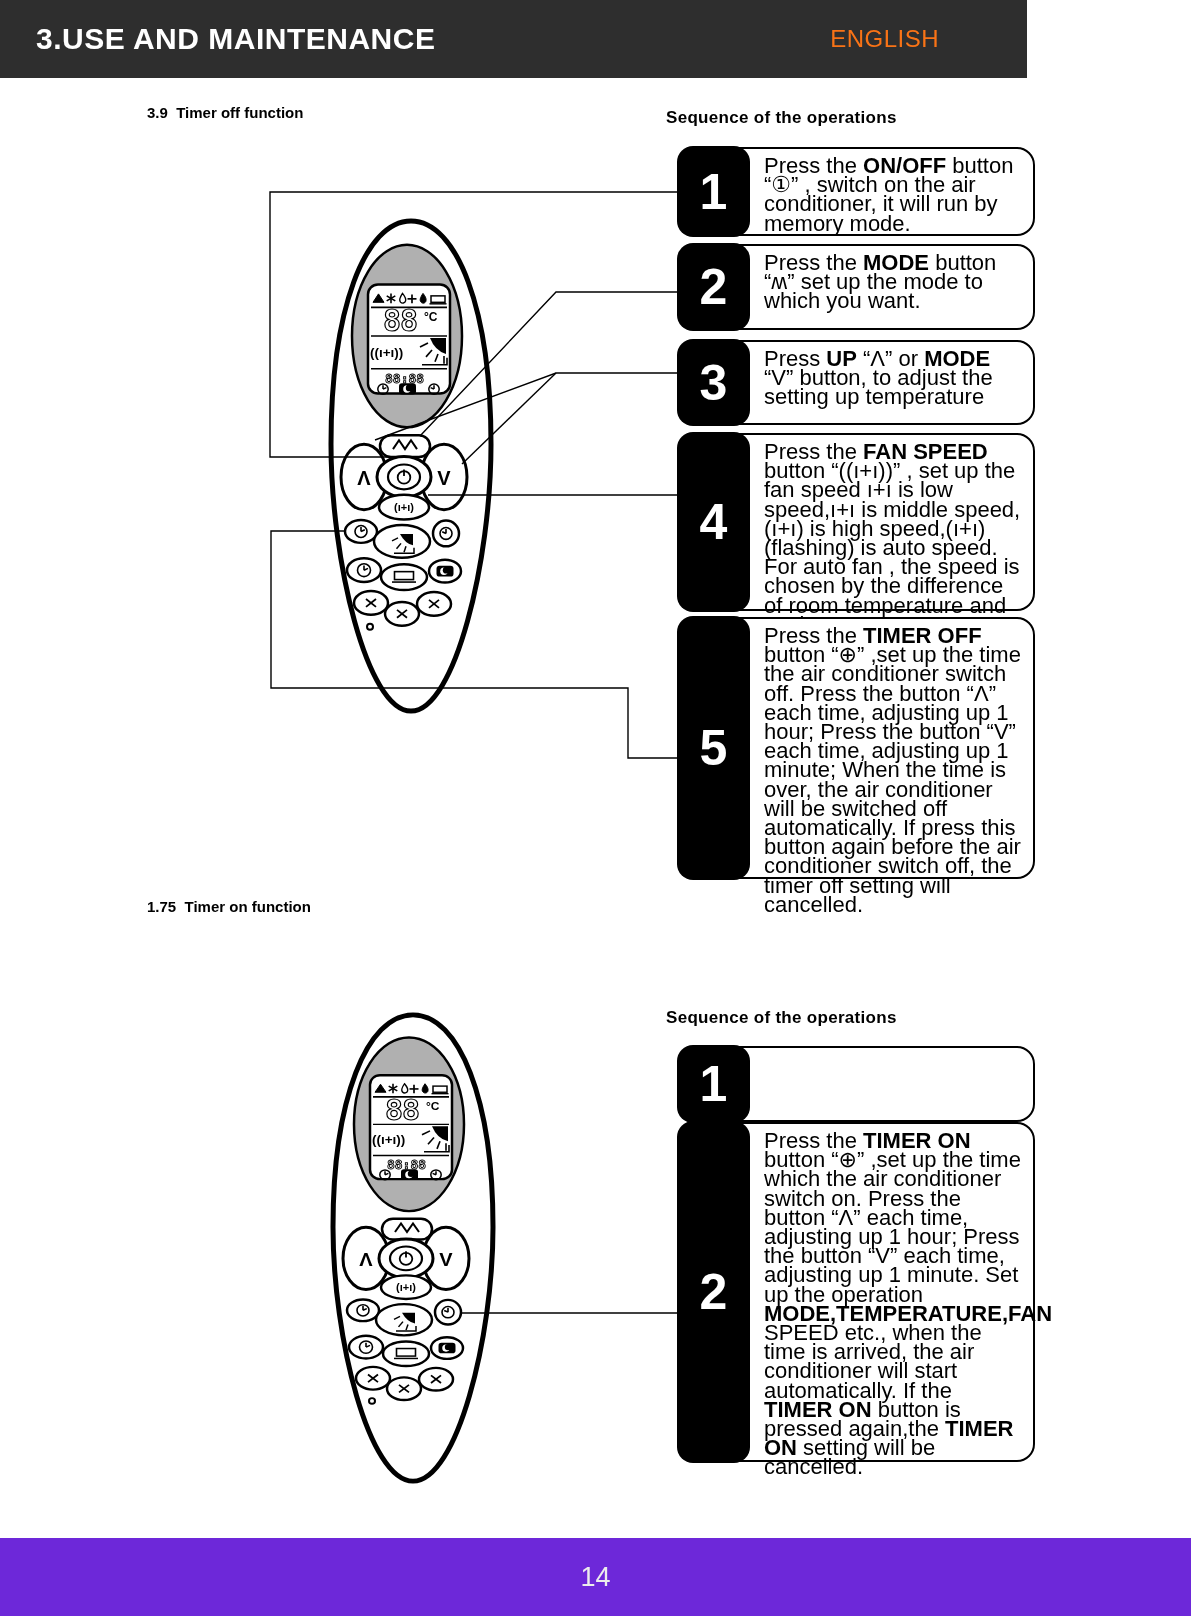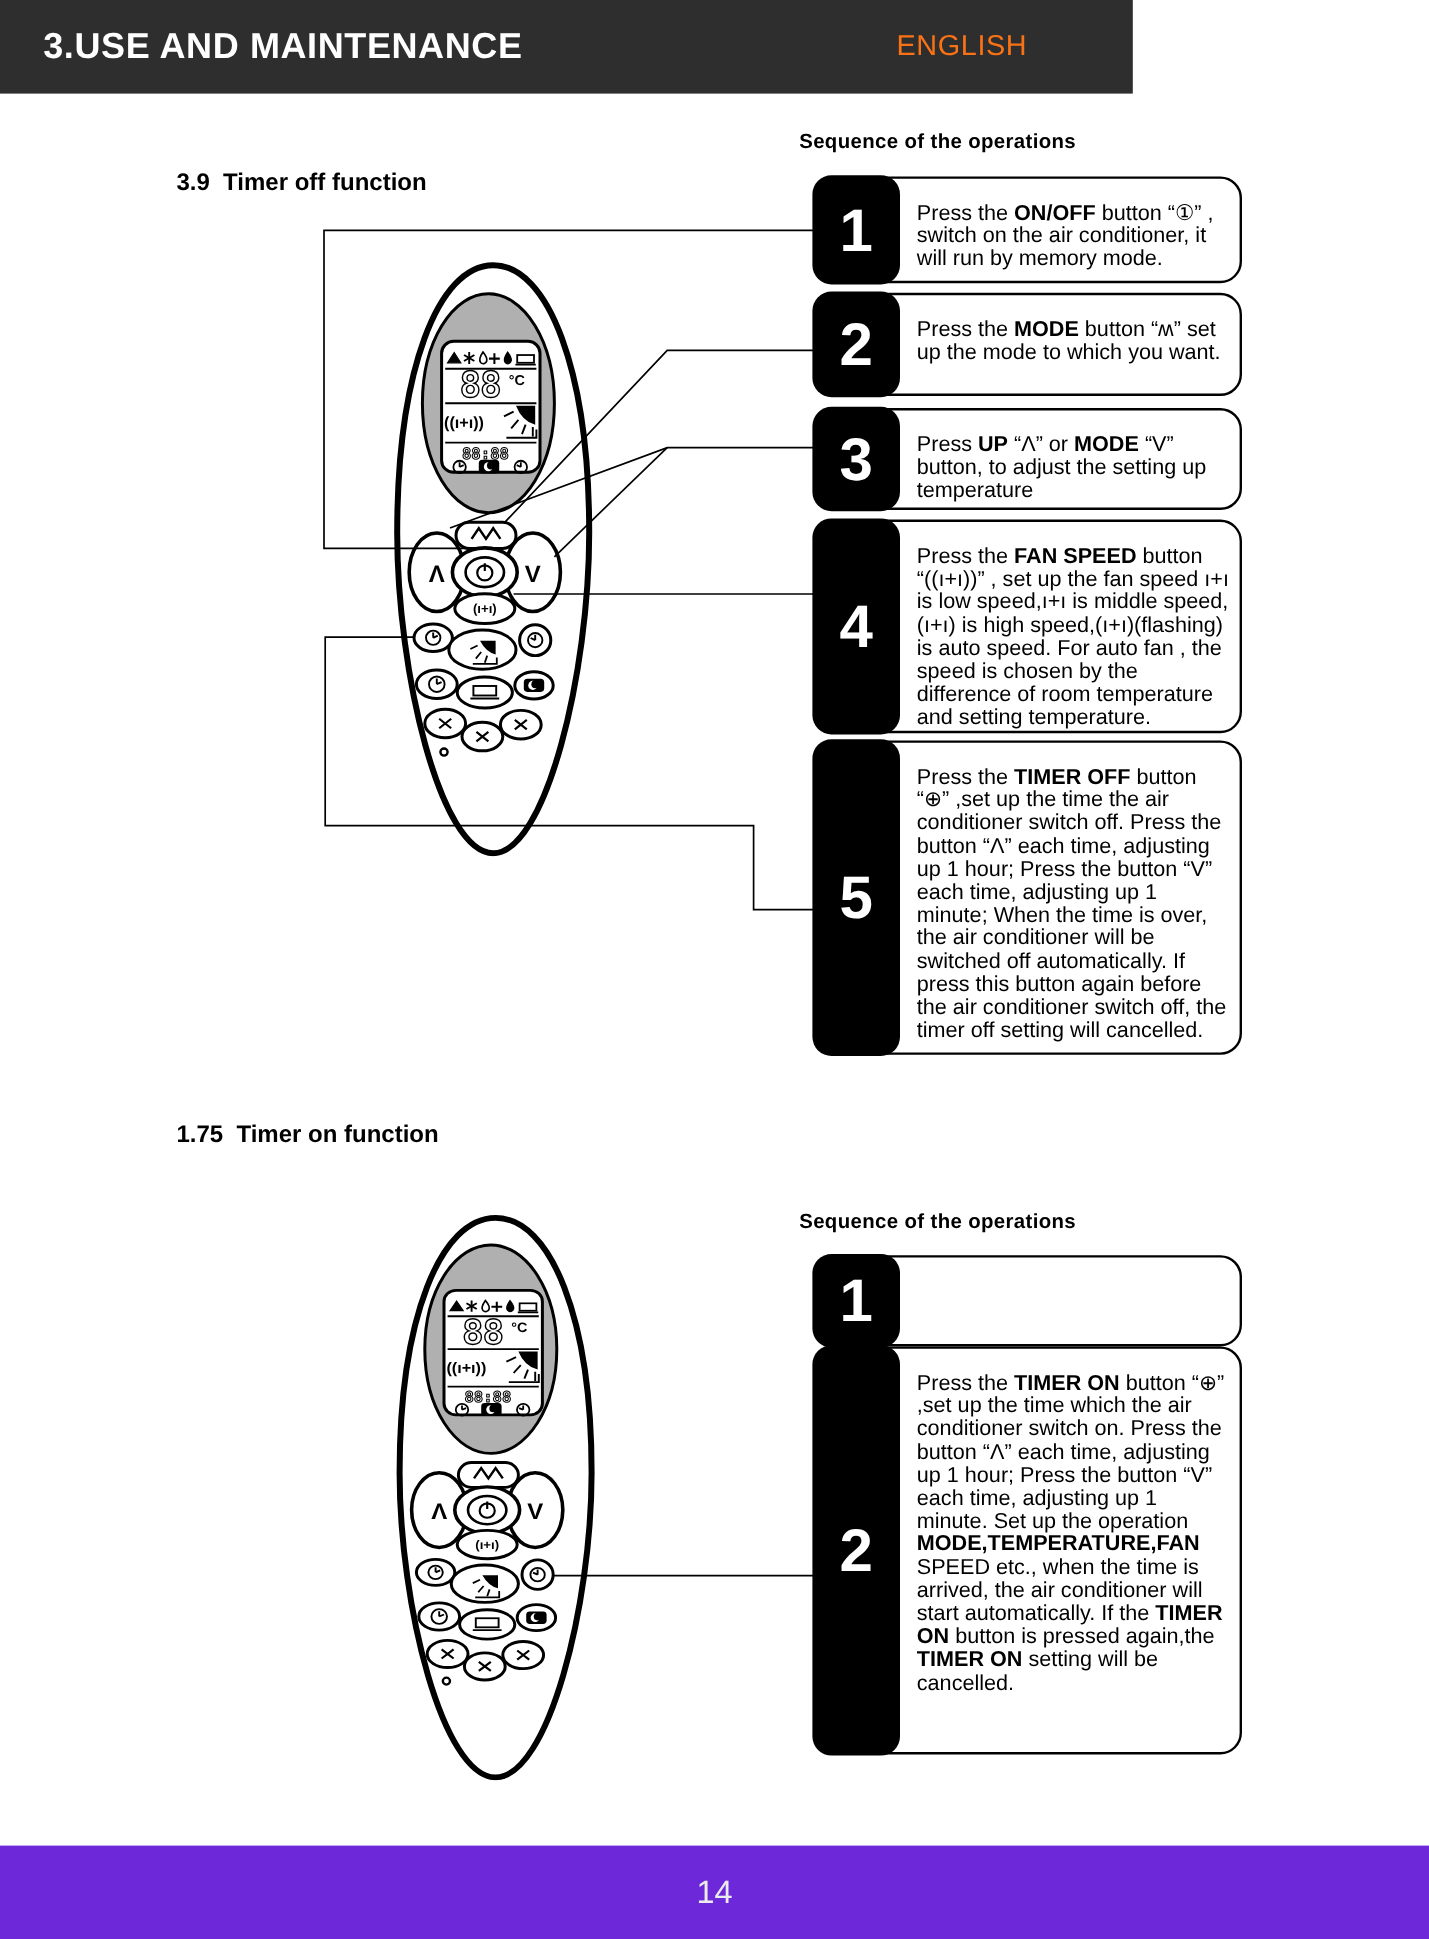--- a/index.html
+++ b/index.html
@@ -1,36 +1,36 @@
 <!DOCTYPE html>
 <html><head>
 <meta charset="utf-8">
 <style>
   html,body{margin:0;padding:0;background:#888;}
   .page{position:relative;width:1191px;height:1616px;background:#fff;margin:0 auto;
         font-family:"Liberation Sans",sans-serif;color:#000;overflow:hidden;}
   
-  .topbar{position:absolute;left:0;top:0;width:944px;height:78px;background:#2e2e2e;
+  .topbar{position:absolute;left:0;top:0;width:1027px;height:78px;background:#2e2e2e;
           display:flex;align-items:center;justify-content:space-between;box-sizing:border-box;
           padding:0 88px 0 36px;}
   .topbar .h-title{color:#fff;font-size:30px;font-weight:bold;letter-spacing:.5px;}
   .topbar .h-lang{color:#f97316;font-size:24px;font-weight:normal;letter-spacing:.5px;}
   .botbar{position:absolute;left:0;top:1538px;width:1191px;height:78px;background:#6d28d9;
           display:flex;align-items:center;justify-content:center;}
   .botbar .pageno{color:#ececec;font-size:27px;font-weight:normal;}
   
-  .sec-title{position:absolute;left:147px;font-size:20px;font-weight:bold;white-space:pre;margin-top:37px;}
+  .sec-title{position:absolute;left:147px;font-size:15px;font-weight:bold;white-space:pre;}
   .seq-title{position:absolute;left:666px;font-size:17px;font-weight:bold;letter-spacing:.3px;}
   
   .step-box{position:absolute;left:678px;width:357px;background:#fff;border:2.5px solid #000;
             border-radius:18px;box-sizing:border-box;z-index:4;}
   .step-num{position:absolute;left:-3px;top:-3px;height:calc(100% + 6px);width:73px;background:#000;
             border-radius:16px;color:#fff;font-weight:bold;font-size:50px;display:flex;
             align-items:center;justify-content:center;}
-  .step-text{margin-left:78px;padding:7px 8px 5px 6px;font-size:18px;line-height:19.2px;margin-top:12px;}
+  .step-text{margin-left:78px;padding:7px 8px 5px 6px;font-size:22px;line-height:19.2px;}
   .step-text b{font-weight:bold;}
   
   .remote{position:absolute;z-index:2;}
   
   .lines{position:absolute;left:0;top:0;z-index:3;pointer-events:none;}
   .lines path{stroke:#000;stroke-width:1.4;fill:none;}
 </style>
 </head>
 <body>
 

